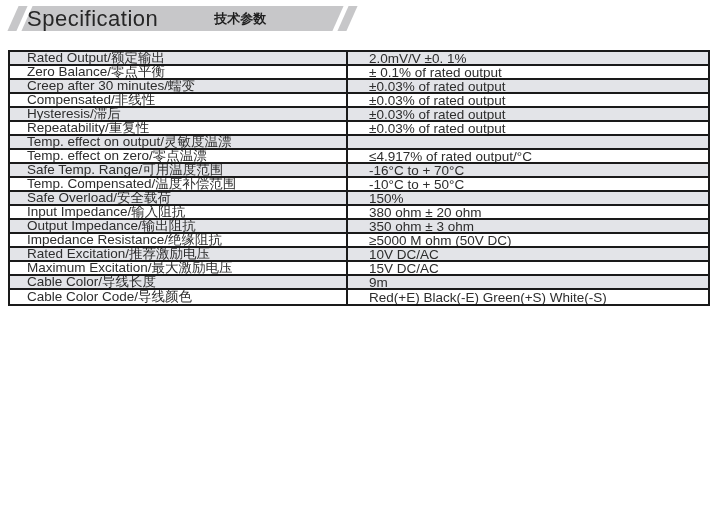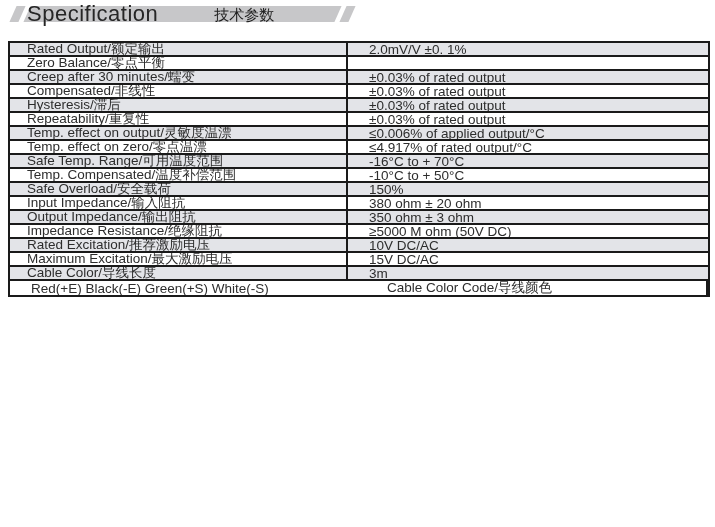--- a/index.html
+++ b/index.html
@@ -4,35 +4,35 @@
 <style>
   * { box-sizing: border-box; margin: 0; padding: 0; }
   html, body { background: #ffffff; }
   body {
     width: 715px; height: 527px; overflow: hidden;
     font-family: "Liberation Sans", "DejaVu Sans", sans-serif;
     color: #2d2d2d;
   }
 
   
-  .banner { position: relative; margin: 6px 0 0 10px; width: 348px; height: 16px; }
+  .banner { position: relative; margin: 6px 0 0 10px; width: 348px; height: 25px; }
   .banner .bg { position: absolute; top: 0; height: 100%; background: #c7c7c9; transform: skewX(-24deg); }
   .bg-left  { left: 3px;  width: 9px; }
   .bg-main  { left: 17px; width: 311px; }
   .bg-right { left: 333px; width: 9px; }
   .banner-text {
     position: relative; z-index: 1; height: 100%;
     display: flex; align-items: center;
   }
   .title-en {
     margin-left: 17px; font-size: 22px; letter-spacing: 0.5px;
     color: #262626; line-height: 1;
   }
   .title-zh {
-    margin-left: 56px; font-size: 15px; font-weight: 400;
+    margin-left: 56px; font-size: 13px; font-weight: 700;
     color: #1e1e1e; line-height: 1;
   }
 
   
   .spec-table {
     margin: 19px 5px 0 8px;
     border: 2px solid #1a1a1a;
     background: #ffffff;
   }
   .row { display: flex; height: 14px; border-bottom: 2px solid #1a1a1a; }
@@ -59,20 +59,21 @@
 </div>
 
 <div class="spec-table">
   <div class="row">
     <div class="cell label">Rated Output/额定输出</div>
     <div class="cell value">2.0mV/V ±0. 1%</div>
   </div>
 
   <div class="row">
     <div class="cell label">Zero Balance/零点平衡</div>
+    <div class="cell value">± 0.1% of rated output</div>
   </div>
 
   <div class="row">
     <div class="cell label">Creep after 30 minutes/蠕变</div>
     <div class="cell value">±0.03% of rated output</div>
   </div>
 
   <div class="row">
     <div class="cell label">Compensated/非线性</div>
     <div class="cell value">±0.03% of rated output</div>
@@ -83,21 +84,20 @@
     <div class="cell value">±0.03% of rated output</div>
   </div>
 
   <div class="row">
     <div class="cell label">Repeatability/重复性</div>
     <div class="cell value">±0.03% of rated output</div>
   </div>
 
   <div class="row">
     <div class="cell label">Temp. effect on output/灵敏度温漂</div>
-    <div class="cell value">≤0.006% of applied output/°C</div>
   </div>
 
   <div class="row">
     <div class="cell label">Temp. effect on zero/零点温漂</div>
     <div class="cell value">≤4.917% of rated output/°C</div>
   </div>
 
   <div class="row">
     <div class="cell label">Safe Temp. Range/可用温度范围</div>
     <div class="cell value">-16°C to + 70°C</div>
@@ -133,20 +133,20 @@
     <div class="cell value">10V DC/AC</div>
   </div>
 
   <div class="row">
     <div class="cell label">Maximum Excitation/最大激励电压</div>
     <div class="cell value">15V DC/AC</div>
   </div>
 
   <div class="row">
     <div class="cell label">Cable Color/导线长度</div>
-    <div class="cell value">3m</div>
+    <div class="cell value">9m</div>
   </div>
 
   <div class="row">
+    <div class="cell label">Cable Color Code/导线颜色</div>
     <div class="cell value">Red(+E) Black(-E) Green(+S) White(-S)</div>
-    <div class="cell label">Cable Color Code/导线颜色</div>
   </div>
 </div>
 
 </body></html>

